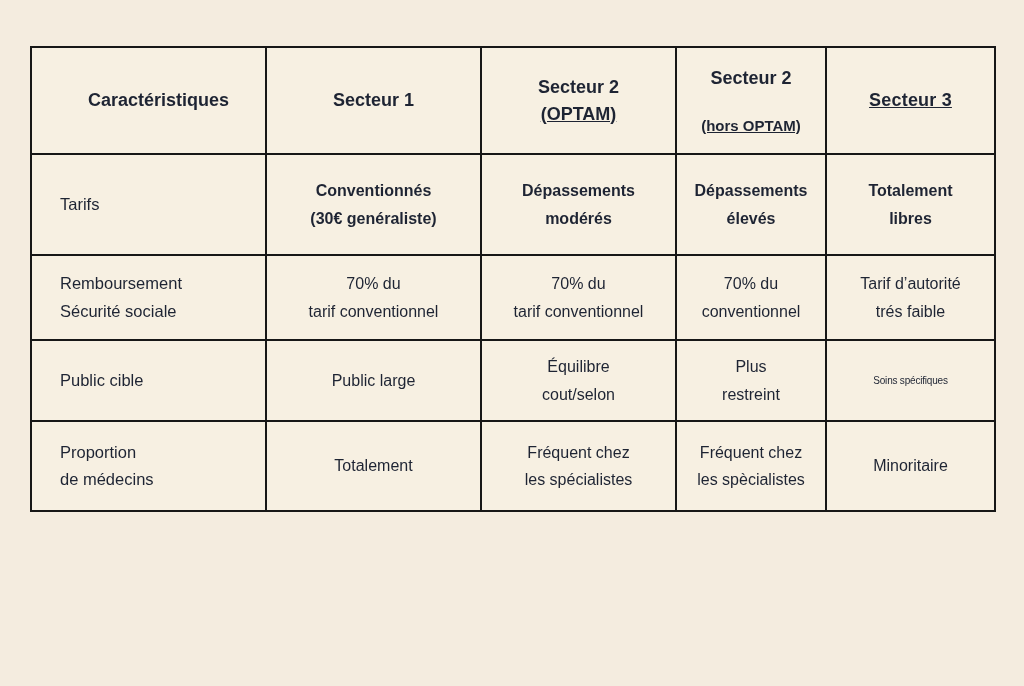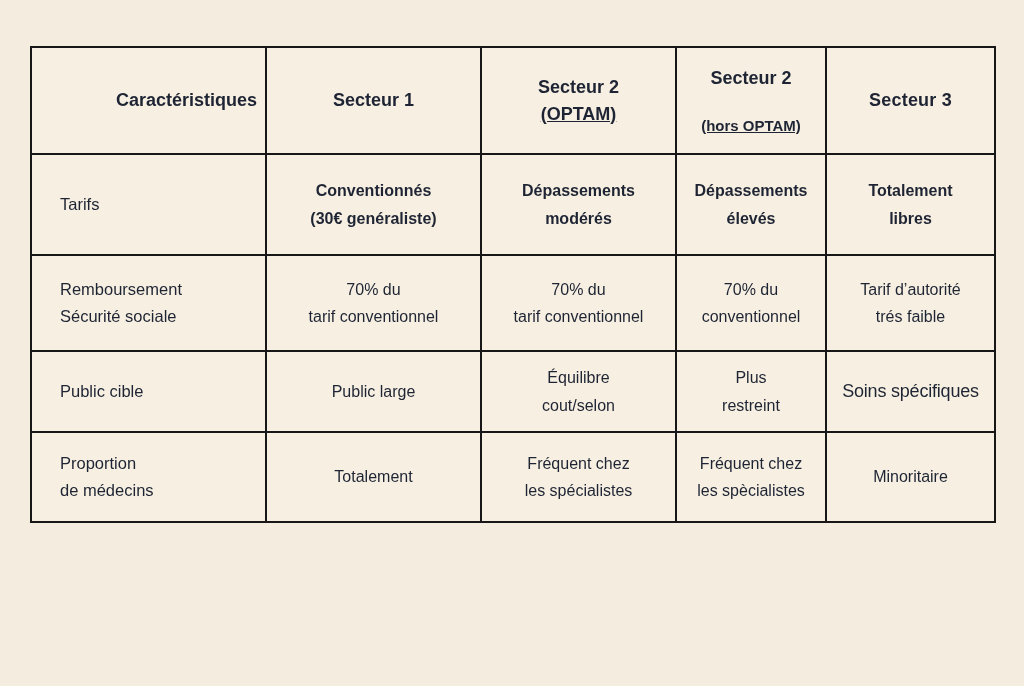--- a/index.html
+++ b/index.html
@@ -40,41 +40,41 @@
     font-size: 18px;
     font-weight: 600;
     text-align: center;
     height: 107px;
     line-height: 1.45;
   }
   thead th .h-title { display: block; }
   thead th .h-sub { display: block; font-weight: 600; text-decoration: underline; }
   thead th .h-sub:empty { display: none; }
   thead th.small-sub .h-sub { font-size: 15px; margin-top: 24px; }
-  thead th.xbold { font-weight: 700; letter-spacing: 0.2px; }
-  thead th.first { text-align: right; padding-left: 28px; margin-left: 48px; }
+  thead th.xbold { font-weight: 700; letter-spacing: 0.2px; text-decoration: underline; }
+  thead th.first { text-align: center; padding-left: 28px; margin-left: 48px; }
 
   tbody th.rowlabel {
     text-align: left;
     font-weight: 400;
     font-size: 16.5px;
     padding-left: 28px;
     line-height: 1.65;
     white-space: pre-line;
   }
   tbody td {
     text-align: center;
     font-size: 16px;
     line-height: 1.7;
     white-space: pre-line;
   }
-  td.tight { font-size: 18px; letter-spacing: -0.2px; }
+  td.tight { font-size: 10px; letter-spacing: -0.2px; }
 
   tr.r0 > * { height: 101px; font-weight: bold; }
-  tr.r1 > * { height: 96px; border-radius: 6px; }
+  tr.r1 > * { height: 85px; border-radius: 6px; }
   tr.r2 > * { height: 108px; }
   tr.r3 > * { height: 81px; }
   tr.r4 > * { height: 90px; }
 </style>
 </head>
 <body>
 
 <div class="table-wrap">
   <table class="comparison">
     <colgroup>

